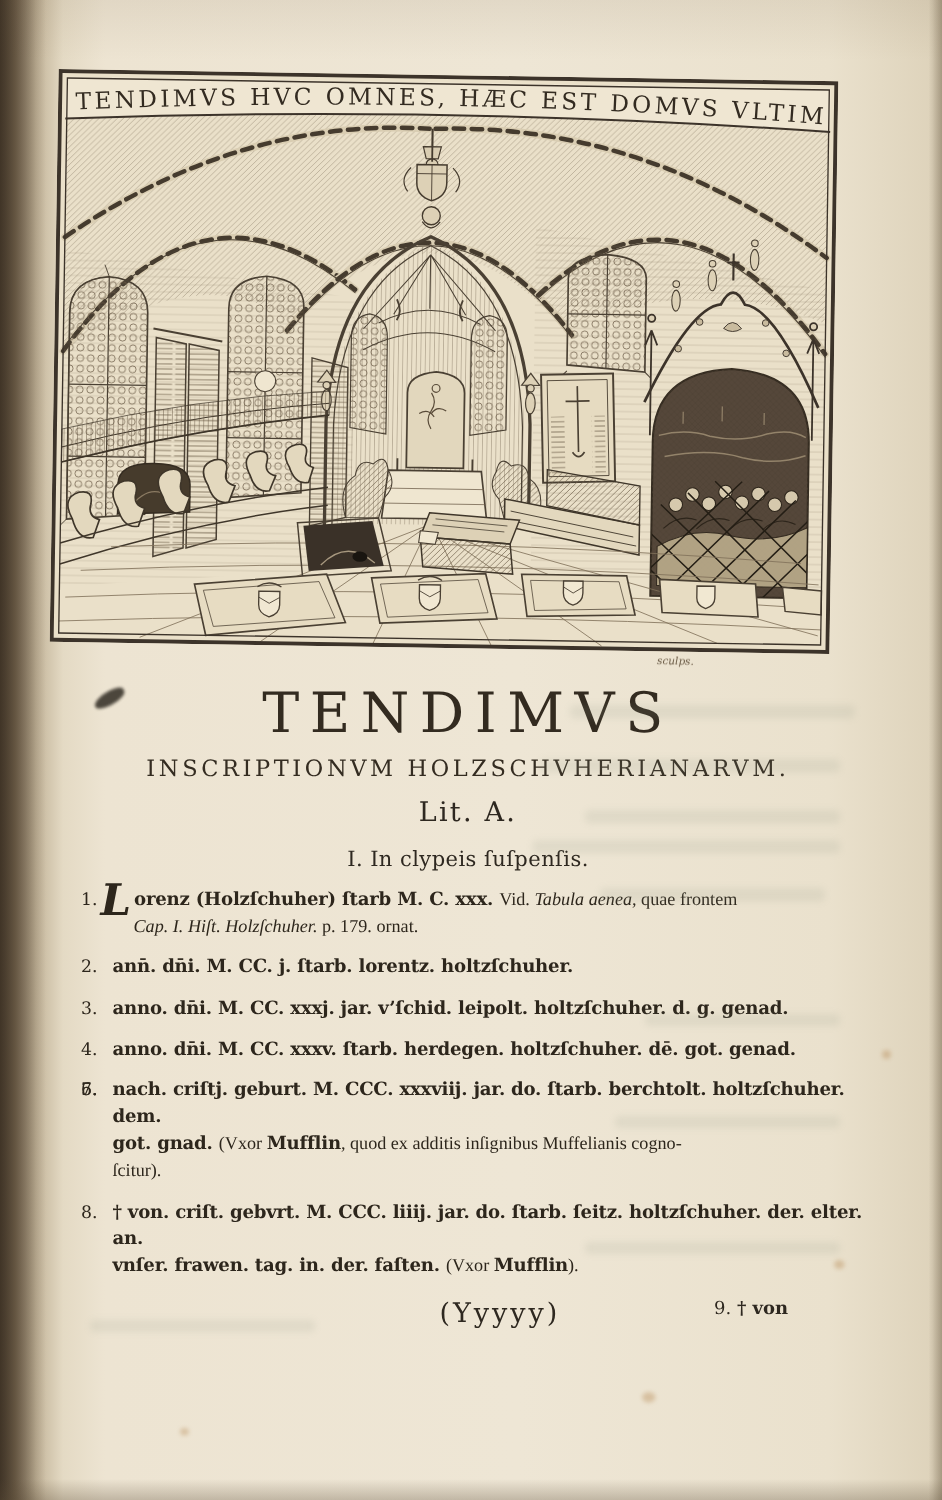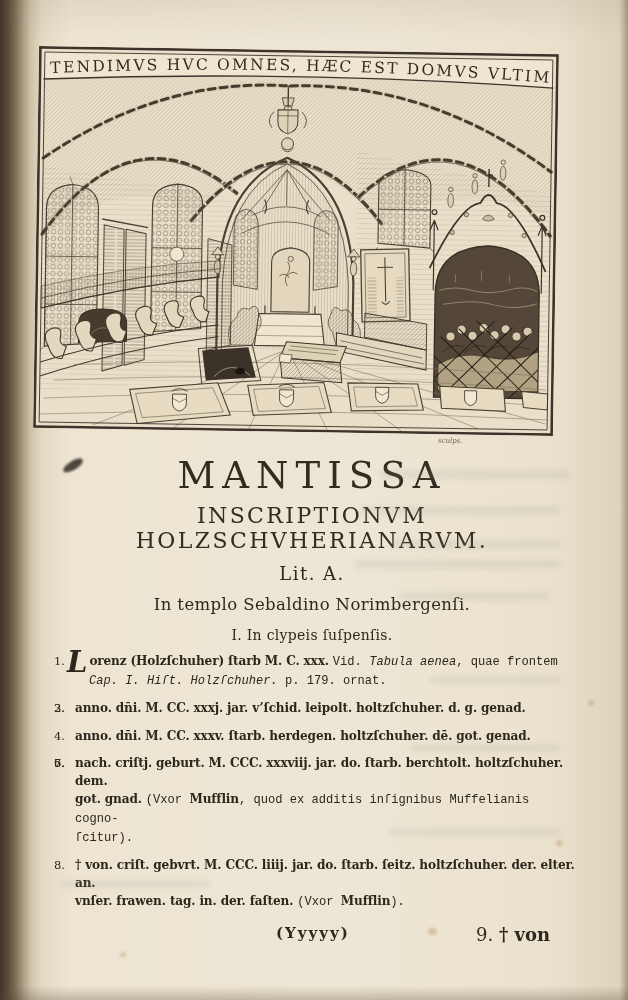--- a/index.html
+++ b/index.html
@@ -30,39 +30,39 @@
     transform:rotate(0.9deg);transform-origin:50% 50%;}
   .plate svg{display:block;width:520px;height:382px;}
   .engraver-mark{position:absolute;left:438px;top:437px;font-size:7px;font-style:italic;
     color:#6a5a45;filter:blur(.4px);transform:rotate(1deg);}
 
   
   .text-block{position:absolute;left:48px;top:452px;width:528px;}
   .t-center{text-align:center;}
   .main-title{font-size:37px;letter-spacing:7px;color:#332b20;margin:2px 0 2px 0;
     font-family:"DejaVu Serif", serif;}
-  .sub-title{font-size:22px;letter-spacing:2.4px;margin:6px 0 0 0;color:#342c21;}
+  .sub-title{font-size:15px;letter-spacing:2.4px;margin:6px 0 0 0;color:#342c21;}
   .lit{font-size:18px;letter-spacing:1.5px;margin:10px 0 0 0;}
   .loc{font-size:16.5px;margin:11px 0 0 0;letter-spacing:.4px;}
   .group-head{font-size:14px;margin:13px 0 10px 0;letter-spacing:.3px;}
 
   .entries{position:relative;font-size:12.1px;line-height:1.48;}
   .entry{position:relative;padding-left:27px;margin:0 0 9.5px 0;color:#2d261c;}
   .entry .num{position:absolute;left:6px;top:0;font-size:11.5px;font-family:"DejaVu Serif",serif;}
   .seg-frak{font-family:"DejaVu Serif", serif;font-weight:700;letter-spacing:-0.15px;}
-  .seg-rom{font-family:Liberation Mono, monospace;font-weight:400;}
-  .seg-ital{font-family:Liberation Mono, monospace;font-style:italic;margin-top:28px;}
+  .seg-rom{font-family:Liberation Serif, serif;font-weight:400;}
+  .seg-ital{font-family:Liberation Serif, serif;font-style:italic;margin-top:28px;}
   .seg-initial{font-family:"DejaVu Serif", serif;font-weight:700;font-style:italic;
     font-size:29px;line-height:0;display:inline-block;vertical-align:-7px;margin:0 2px 0 -8px;}
   .seg-gap{display:inline-block;width:14px;}
 
   .sig-row{position:relative;height:20px;margin-top:12px;}
-  .sig-mark{position:absolute;left:228px;font-size:15px;font-weight:700;letter-spacing:2px;
+  .sig-mark{position:absolute;left:245px;font-size:18px;font-weight:400;letter-spacing:2px;
     font-family:"DejaVu Serif",serif;}
-  .catchword{position:absolute;left:428px;font-size:18px;}
+  .catchword{position:absolute;left:428px;font-size:12px;}
   .catch-frak{font-weight:700;}
 </style>
 </head>
 <body>
 
 <div class="scan">
 
   <div class="gutter-shadow"></div>
   <div class="edge-right"></div>
   <div class="edge-bottom"></div>
@@ -343,33 +343,33 @@
         <textPath href="#bannerPath" startOffset="2">TENDIMVS HVC OMNES, HÆC EST DOMVS VLTIMA NOSTRA</textPath>
       </text>
 
       <rect x="1.4" y="1.4" width="517.2" height="379.2" fill="none" stroke="#3c332a" stroke-width="2.6"></rect>
       <rect x="6" y="6" width="508" height="370" fill="none" stroke="#3c332a" stroke-width="0.9"></rect>
     </svg>
   </div>
   <div class="engraver-mark">sculps.</div>
 
   <div class="text-block">
-    <div class="t-center main-title">MANTISSA</div>
+    <div class="t-center main-title">TENDIMVS</div>
     <div class="t-center sub-title">INSCRIPTIONVM HOLZSCHVHERIANARVM.</div>
     <div class="t-center lit">Lit. A.</div>
-    <div class="t-center loc">In templo Sebaldino Norimbergenſi.</div>
     <div class="t-center group-head">I. In clypeis ſuſpenſis.</div>
 
     <div class="entries">
       <div class="entry">
         <span class="num">1.</span>
         <span><span class="seg-initial">L</span><span class="seg-frak">orenz (Holzſchuher) ſtarb M. C. xxx. </span><span class="seg-rom">Vid. </span><span class="seg-ital">Tabula aenea</span><span class="seg-rom">, quae frontem</span><br><span class="seg-gap"></span><span class="seg-ital">Cap. I. Hiſt. Holzſchuher.</span><span class="seg-rom"> p. 179. ornat.</span></span>
       </div>
       <div class="entry">
         <span class="num">2.</span>
+        <span><span class="seg-frak">ann̄. dn̄i. M. CC. j. ſtarb. lorentz. holtzſchuher.</span></span>
       </div>
       <div class="entry">
         <span class="num">3.</span>
         <span><span class="seg-frak">anno. dn̄i. M. CC. xxxj. jar. v’ſchid. leipolt. holtzſchuher. d. g. genad.</span></span>
       </div>
       <div class="entry">
         <span class="num">4.</span>
         <span><span class="seg-frak">anno. dn̄i. M. CC. xxxv. ſtarb. herdegen. holtzſchuher. dē. got. genad.</span></span>
       </div>
       <div class="entry">

